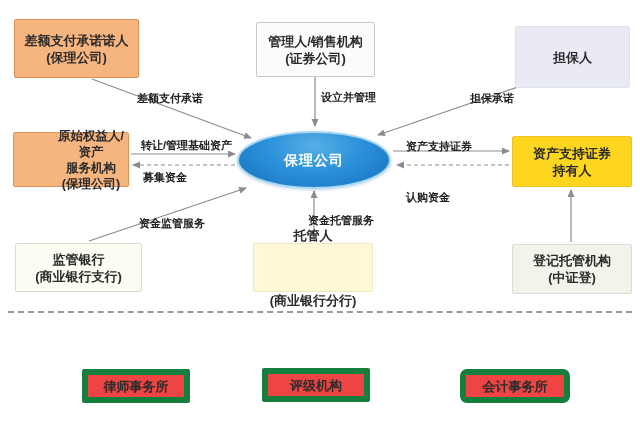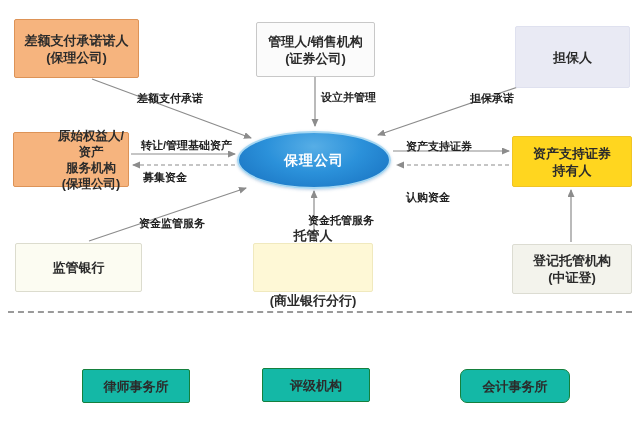--- a/index.html
+++ b/index.html
@@ -14,21 +14,21 @@
     box-sizing:border-box;border-radius:2px;
   }
   .box .ln{display:block;}
   .orange{background:#F6B47E;border:1px solid #DD9357;}
   .whitebox{background:#FBFBFB;border:1px solid #C8C8C8;}
   .lavender{background:#E9EAF4;border:1px solid #DFE1EF;}
   .yellow{background:#FFD61F;border:1px solid #F0C426;}
   .paleyellow{background:#FEF8D6;border:1px solid #F0E9BE;gap:48px;}
   .ivory{background:#FCFCF2;border:1px solid #DCDCCE;}
   .lightgray{background:#F3F3EC;border:1px solid #DCDCD2;}
-  .servicegray{background:#14b8a6;border:1px solid #15803d;}
+  .servicegray{background:#ef4444;border:6px solid #15803d;}
   .small-font{font-size:12.5px;line-height:16px;padding-left:40px;}
   .ellipse{
     position:absolute;left:237px;top:131px;width:154px;height:58px;border-radius:50%;
     background:radial-gradient(ellipse at 50% 25%, #57AEE6 0%, #2B91DA 45%, #176FBE 100%);
     border:2px solid #A6D7F2;box-sizing:border-box;
     display:flex;flex-direction:column;justify-content:center;align-items:center;
     color:#ffffff;font-weight:bold;text-align:center;
     box-shadow:0 1px 3px rgba(60,120,180,.35);
   }
   .ellipse .l1{font-size:14px;line-height:17px;letter-spacing:1px;}
@@ -88,20 +88,21 @@
     <span class="l1">保理公司</span>
   </div>
 
   <div class="box yellow" style="left:512px;top:136px;width:120px;height:51px;">
     <span class="ln">资产支持证券</span>
     <span class="ln">持有人</span>
   </div>
 
   <div class="box ivory" style="left:15px;top:243px;width:127px;height:49px;">
     <span class="ln">监管银行</span>
+    <span class="ln">(商业银行支行)</span>
   </div>
 
   <div class="box paleyellow" style="left:253px;top:243px;width:120px;height:49px;">
     <span class="ln">托管人</span>
     <span class="ln">(商业银行分行)</span>
   </div>
 
   <div class="box lightgray" style="left:512px;top:244px;width:120px;height:50px;">
     <span class="ln">登记托管机构</span>
     <span class="ln">(中证登)</span>

